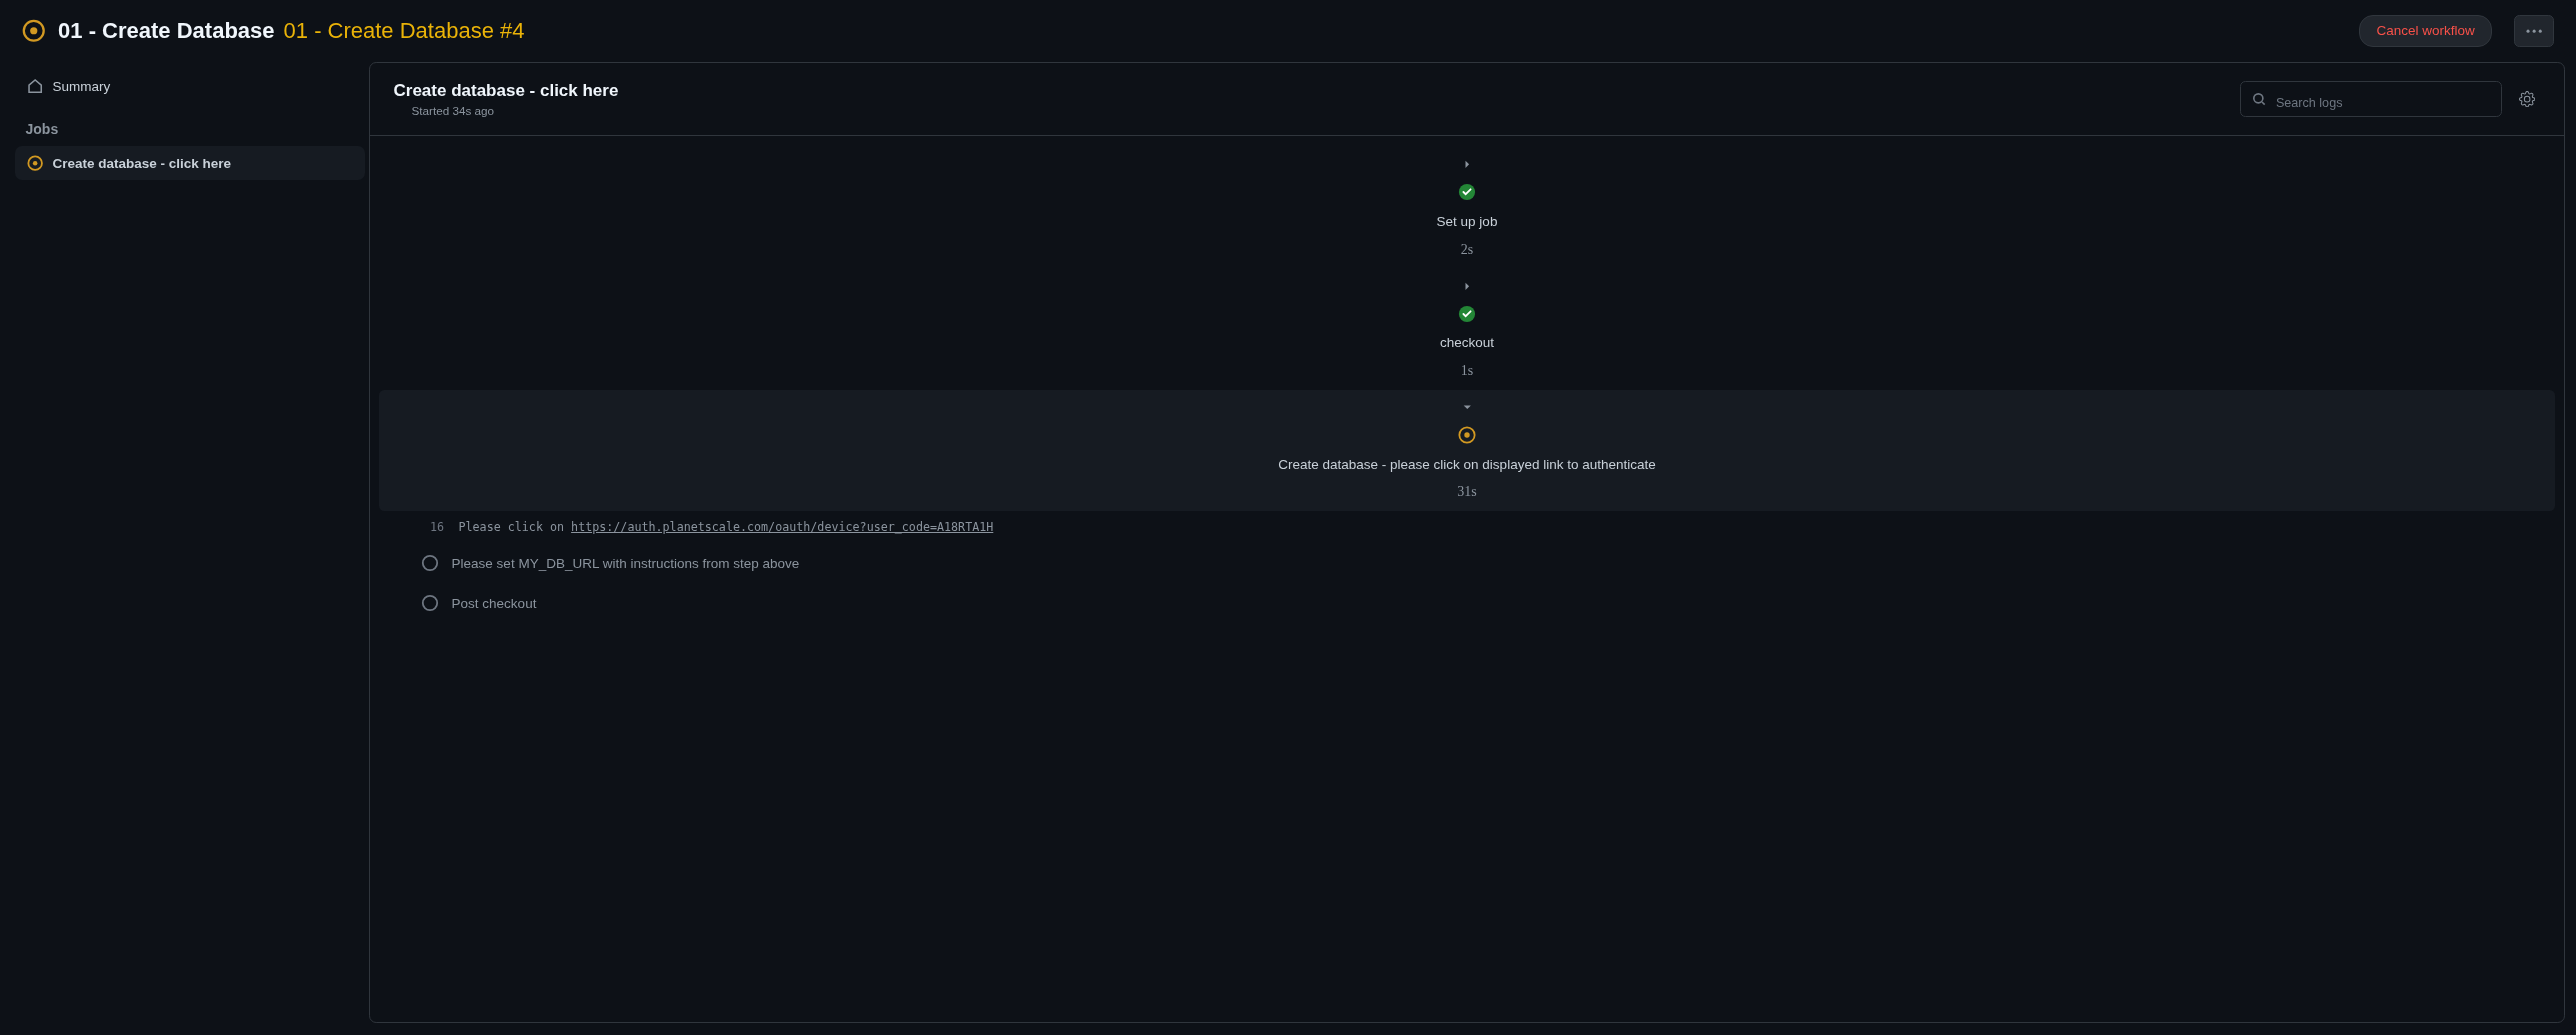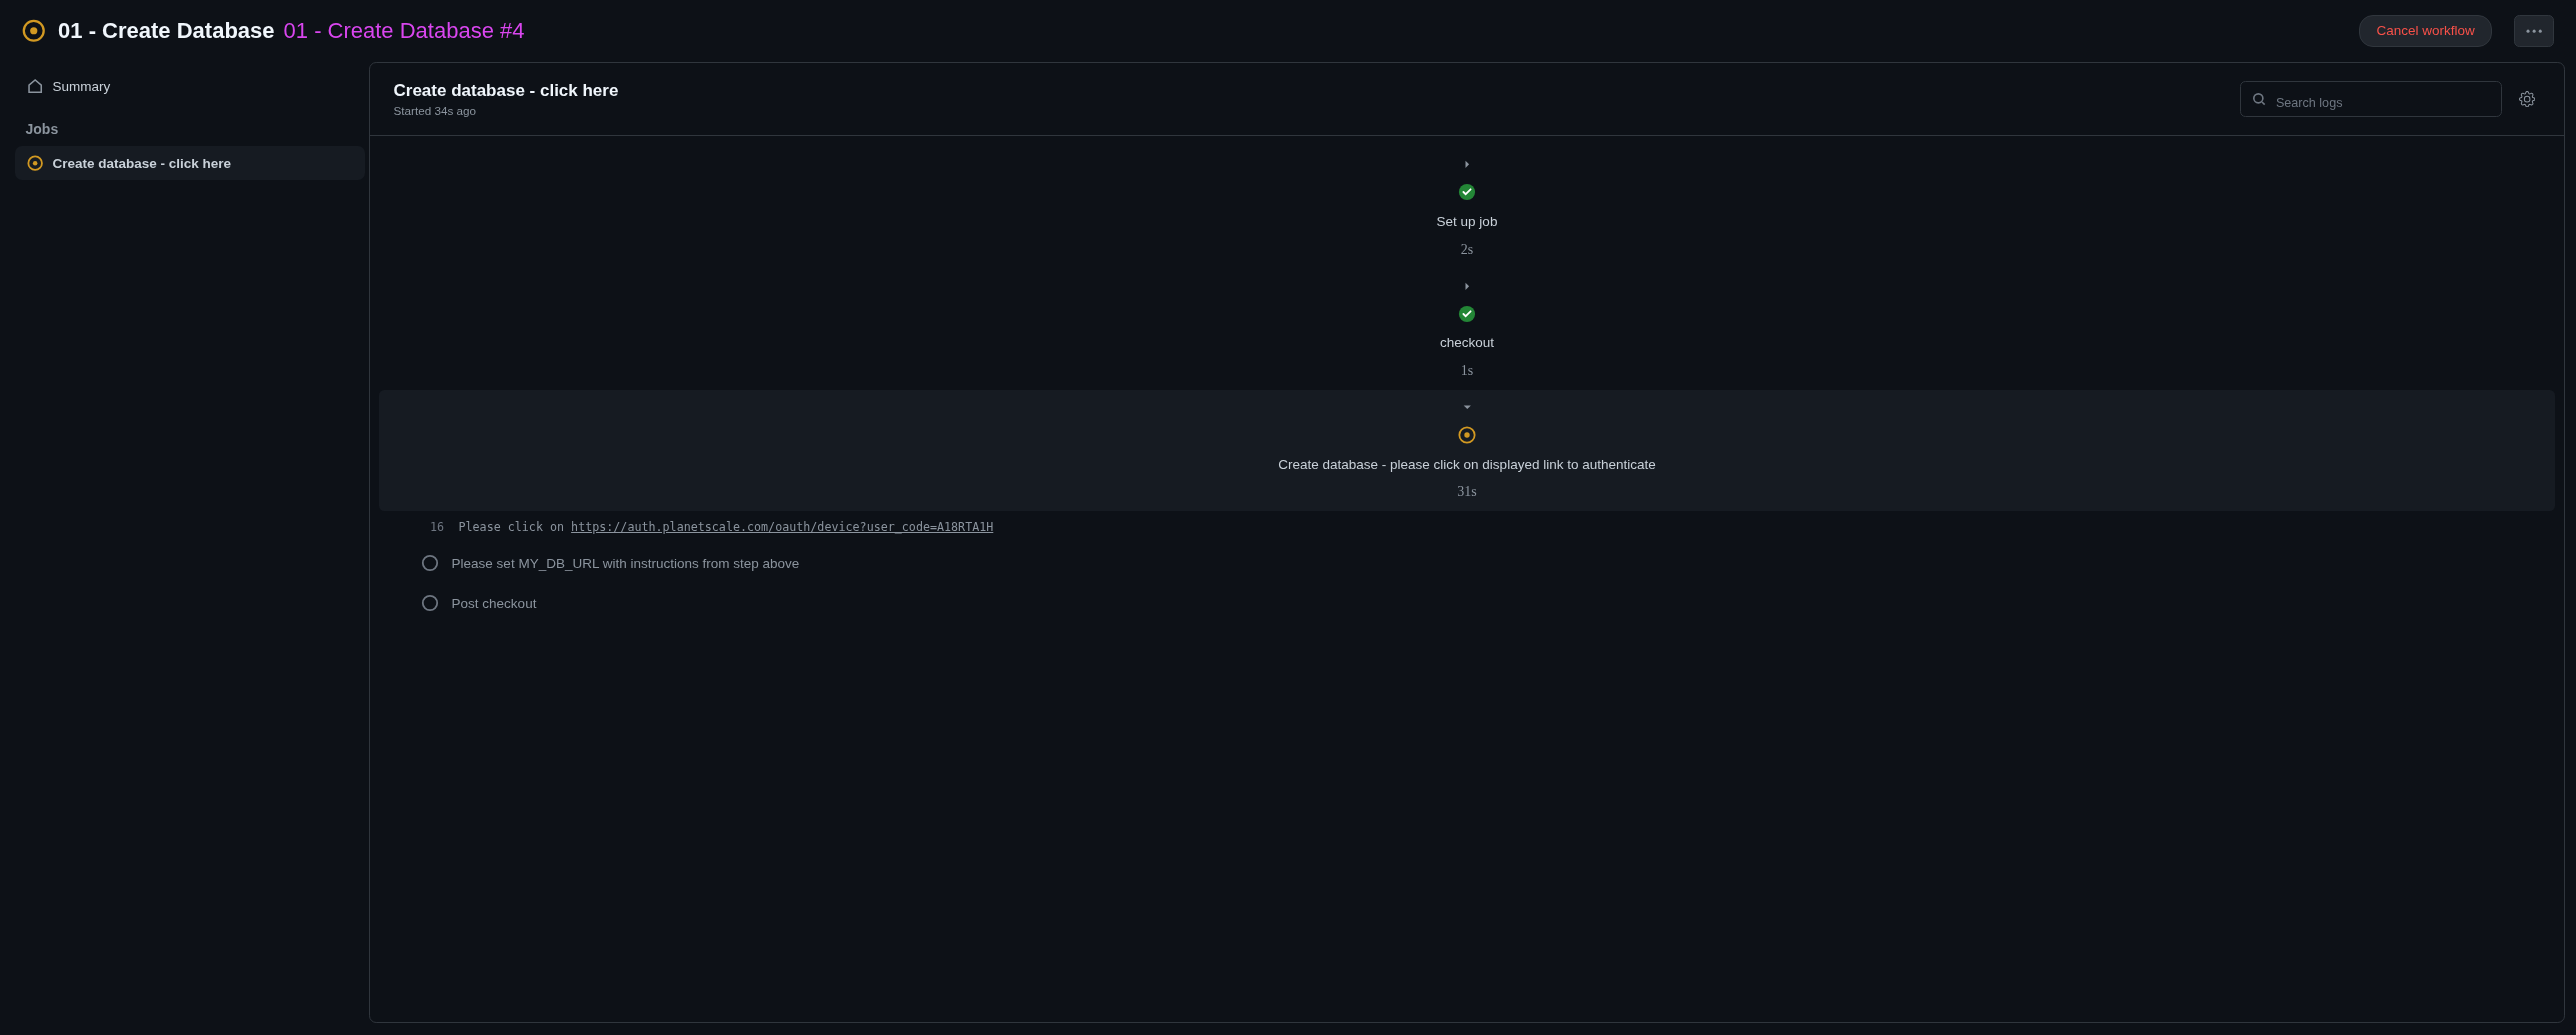--- a/index.html
+++ b/index.html
@@ -34,21 +34,21 @@
     .header-title {
       font-size: 22px;
       font-weight: 600;
       color: #f0f6fc;
       display: flex;
       align-items: baseline;
       gap: 9px;
     }
     
     .header-subtitle {
-      color: #d946ef;
+      color: #eab308;
       font-weight: 400;
     }
     
     .header-spacer {
       flex: 1;
     }
     
     .cancel-button {
       background: #21262d;
       border: 0.9px solid #30363d;
@@ -138,20 +138,21 @@
     .panel-title {
       font-size: 17px;
       font-weight: 600;
       color: #f0f6fc;
       margin-bottom: 3.6px;
     }
     
     .panel-subtitle {
       font-size: 11.7px;
       color: #8b949e;
+      margin-left: 18px;
     }
     
     .search-box {
       display: flex;
       align-items: center;
       background: #0d1117;
       border: 0.9px solid #30363d;
       border-radius: 5.4px;
       padding: 6.3px 11px;
       width: 262px;

